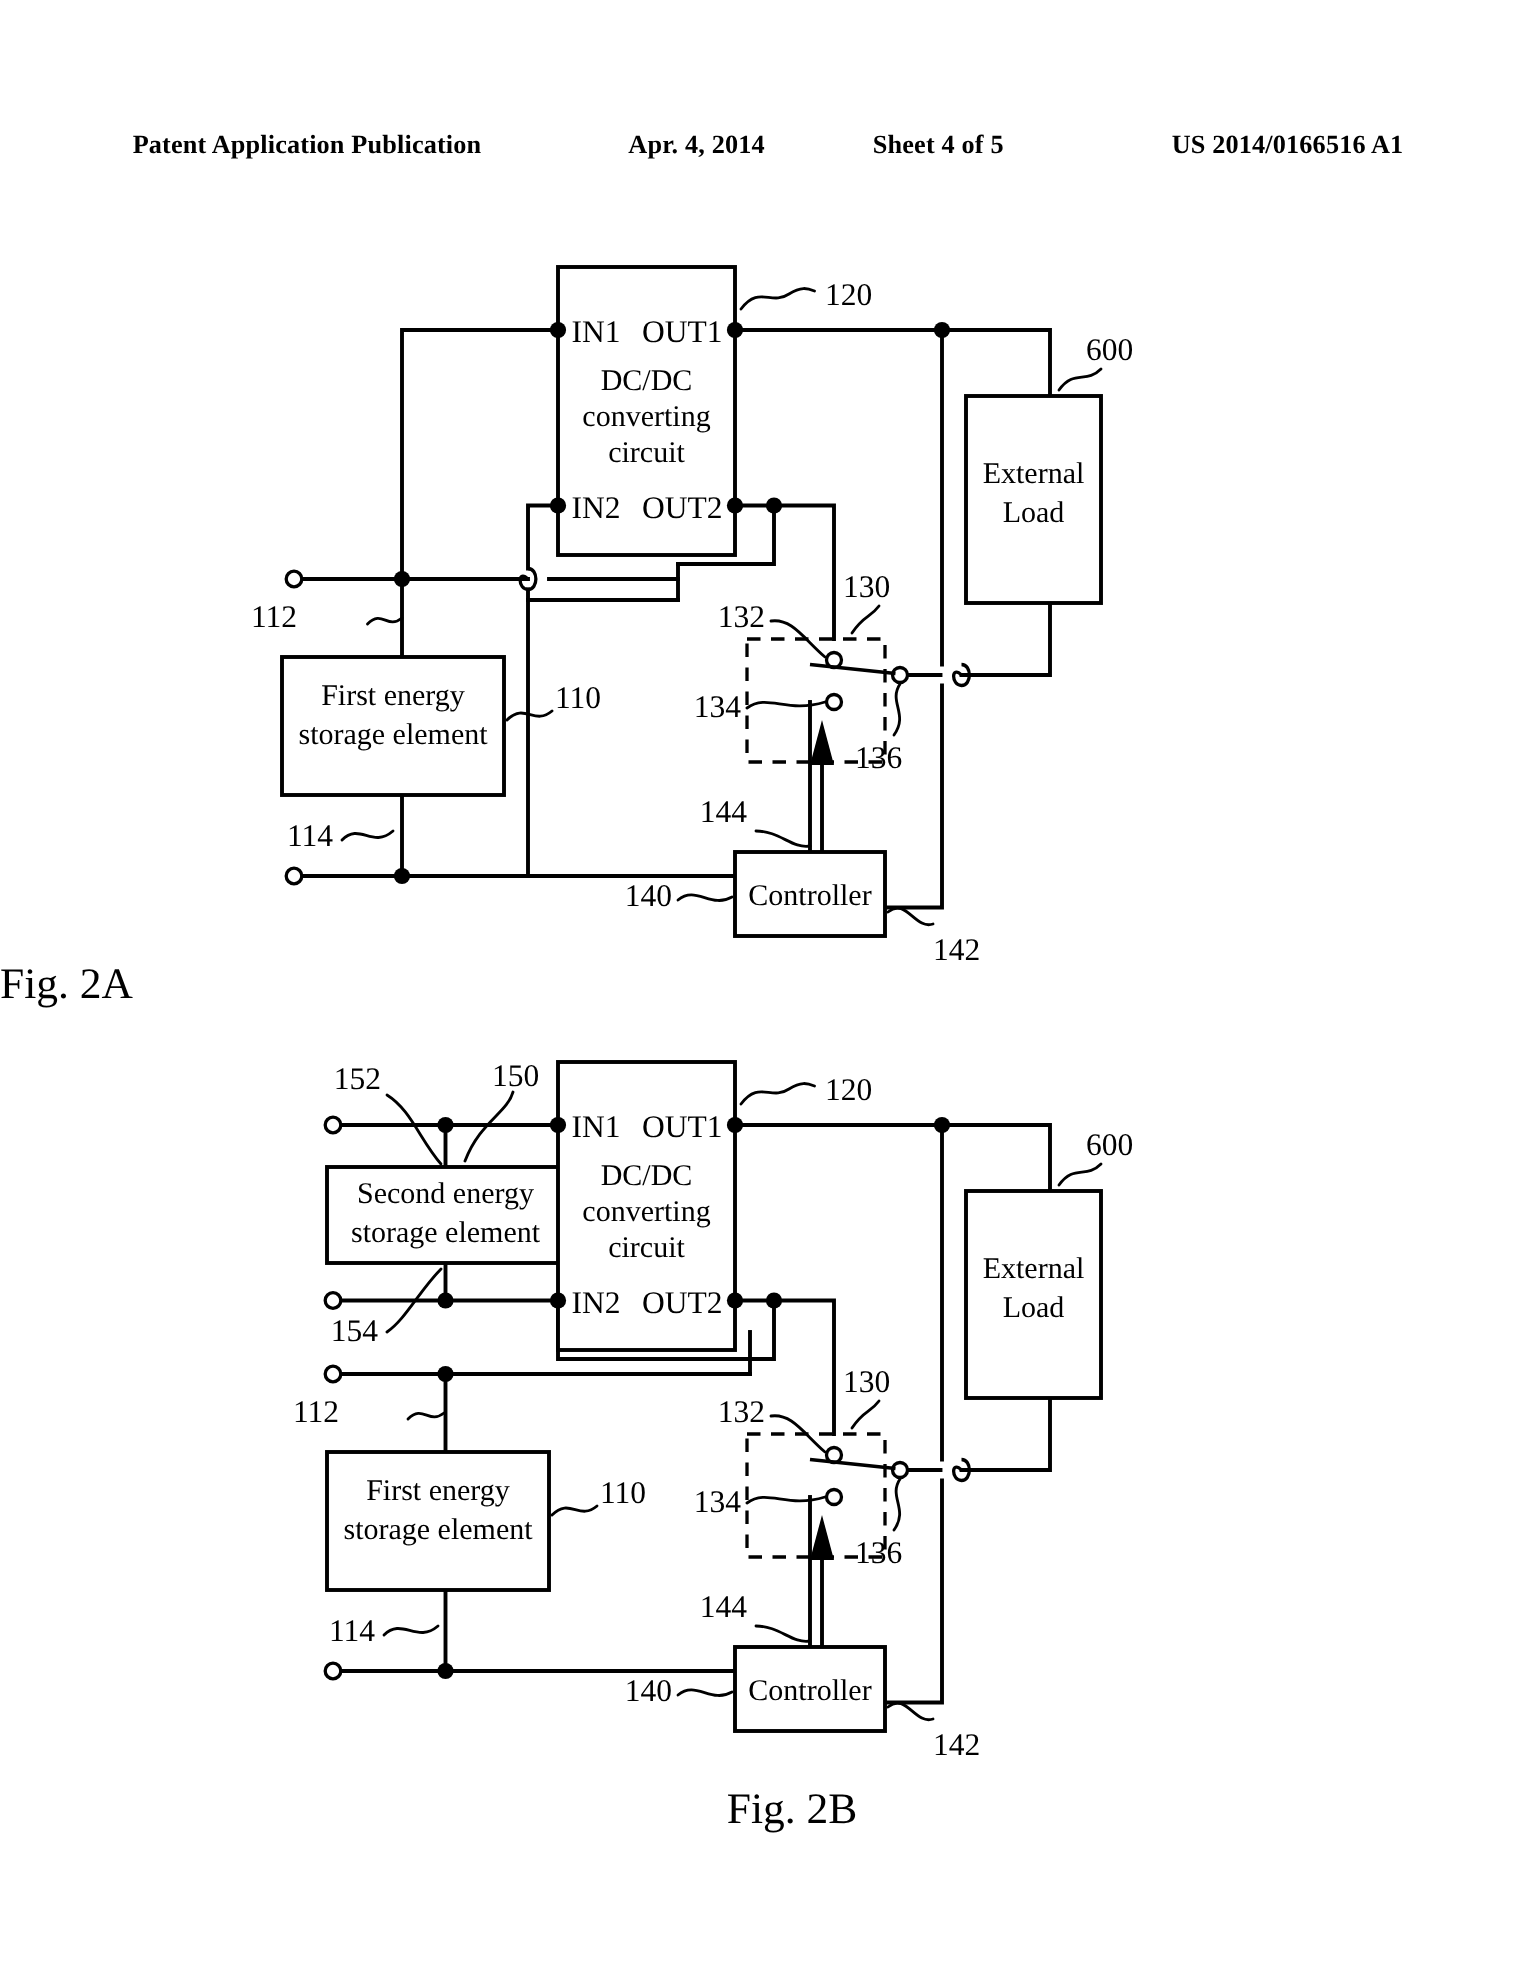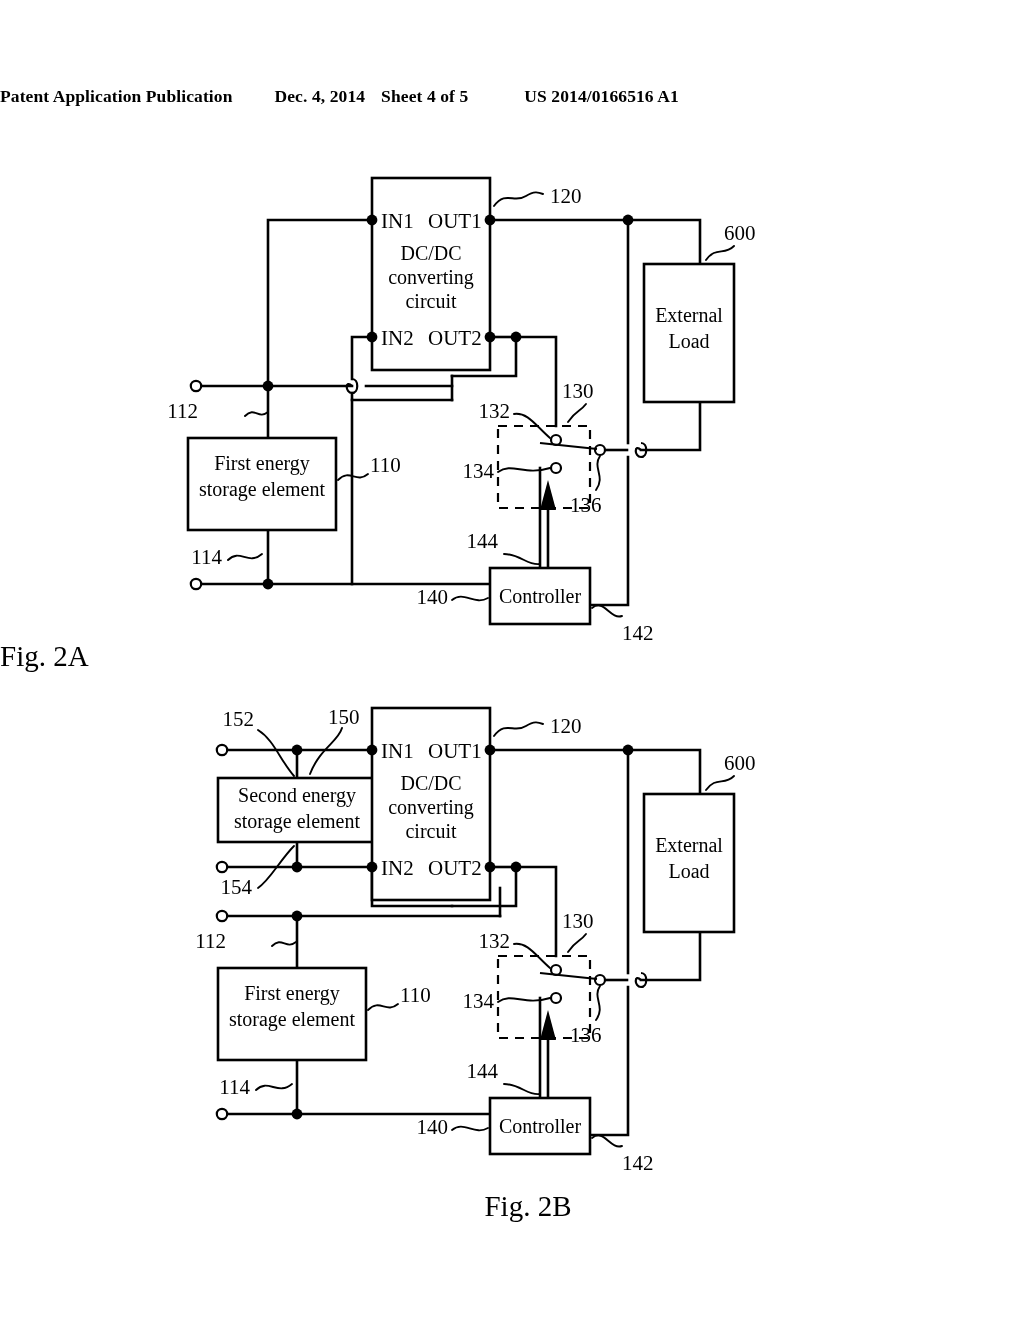--- a/index.html
+++ b/index.html
@@ -21,26 +21,28 @@
     width: 1024px;
     height: 1320px;
   }
   
   .pub-header {
     position: absolute;
     top: 86px;
     left: 0;
     width: 1024px;
     display: flex;
+    justify-content: center;
     align-items: baseline;
     font-family: "Liberation Serif", "DejaVu Serif", serif;
     font-weight: bold;
     font-size: 17.5px;
     letter-spacing: 0.1px;
     white-space: nowrap;
+    gap: 28px;
   }
   .pub-header .seg { display: inline-block; }
   .gap-a { width: 42px; }
   .gap-b { width: 16px; }
   .gap-c { width: 56px; }
 
   
   .fig-wrap {
     position: absolute;
     left: 0;
@@ -74,21 +76,21 @@
   .term-open { fill: #fff; stroke: #000; stroke-width: 2.2; }
 </style>
 </head>
 <body>
 
 <div class="page">
 
   <div class="pub-header">
     <span class="seg">Patent Application Publication</span>
     <span class="gap-a"></span>
-    <span class="seg">Dec. 4, 2014</span>
+    <span class="seg">Apr. 4, 2014</span>
     <span class="gap-b"></span>
     <span class="seg">Sheet 4 of 5</span>
     <span class="gap-c"></span>
     <span class="seg">US 2014/0166516 A1</span>
   </div>
 
   <div class="fig-wrap" id="fig2a-wrap">
     <svg width="1024" height="510" viewBox="0 0 1024 510">
 
       <g>

